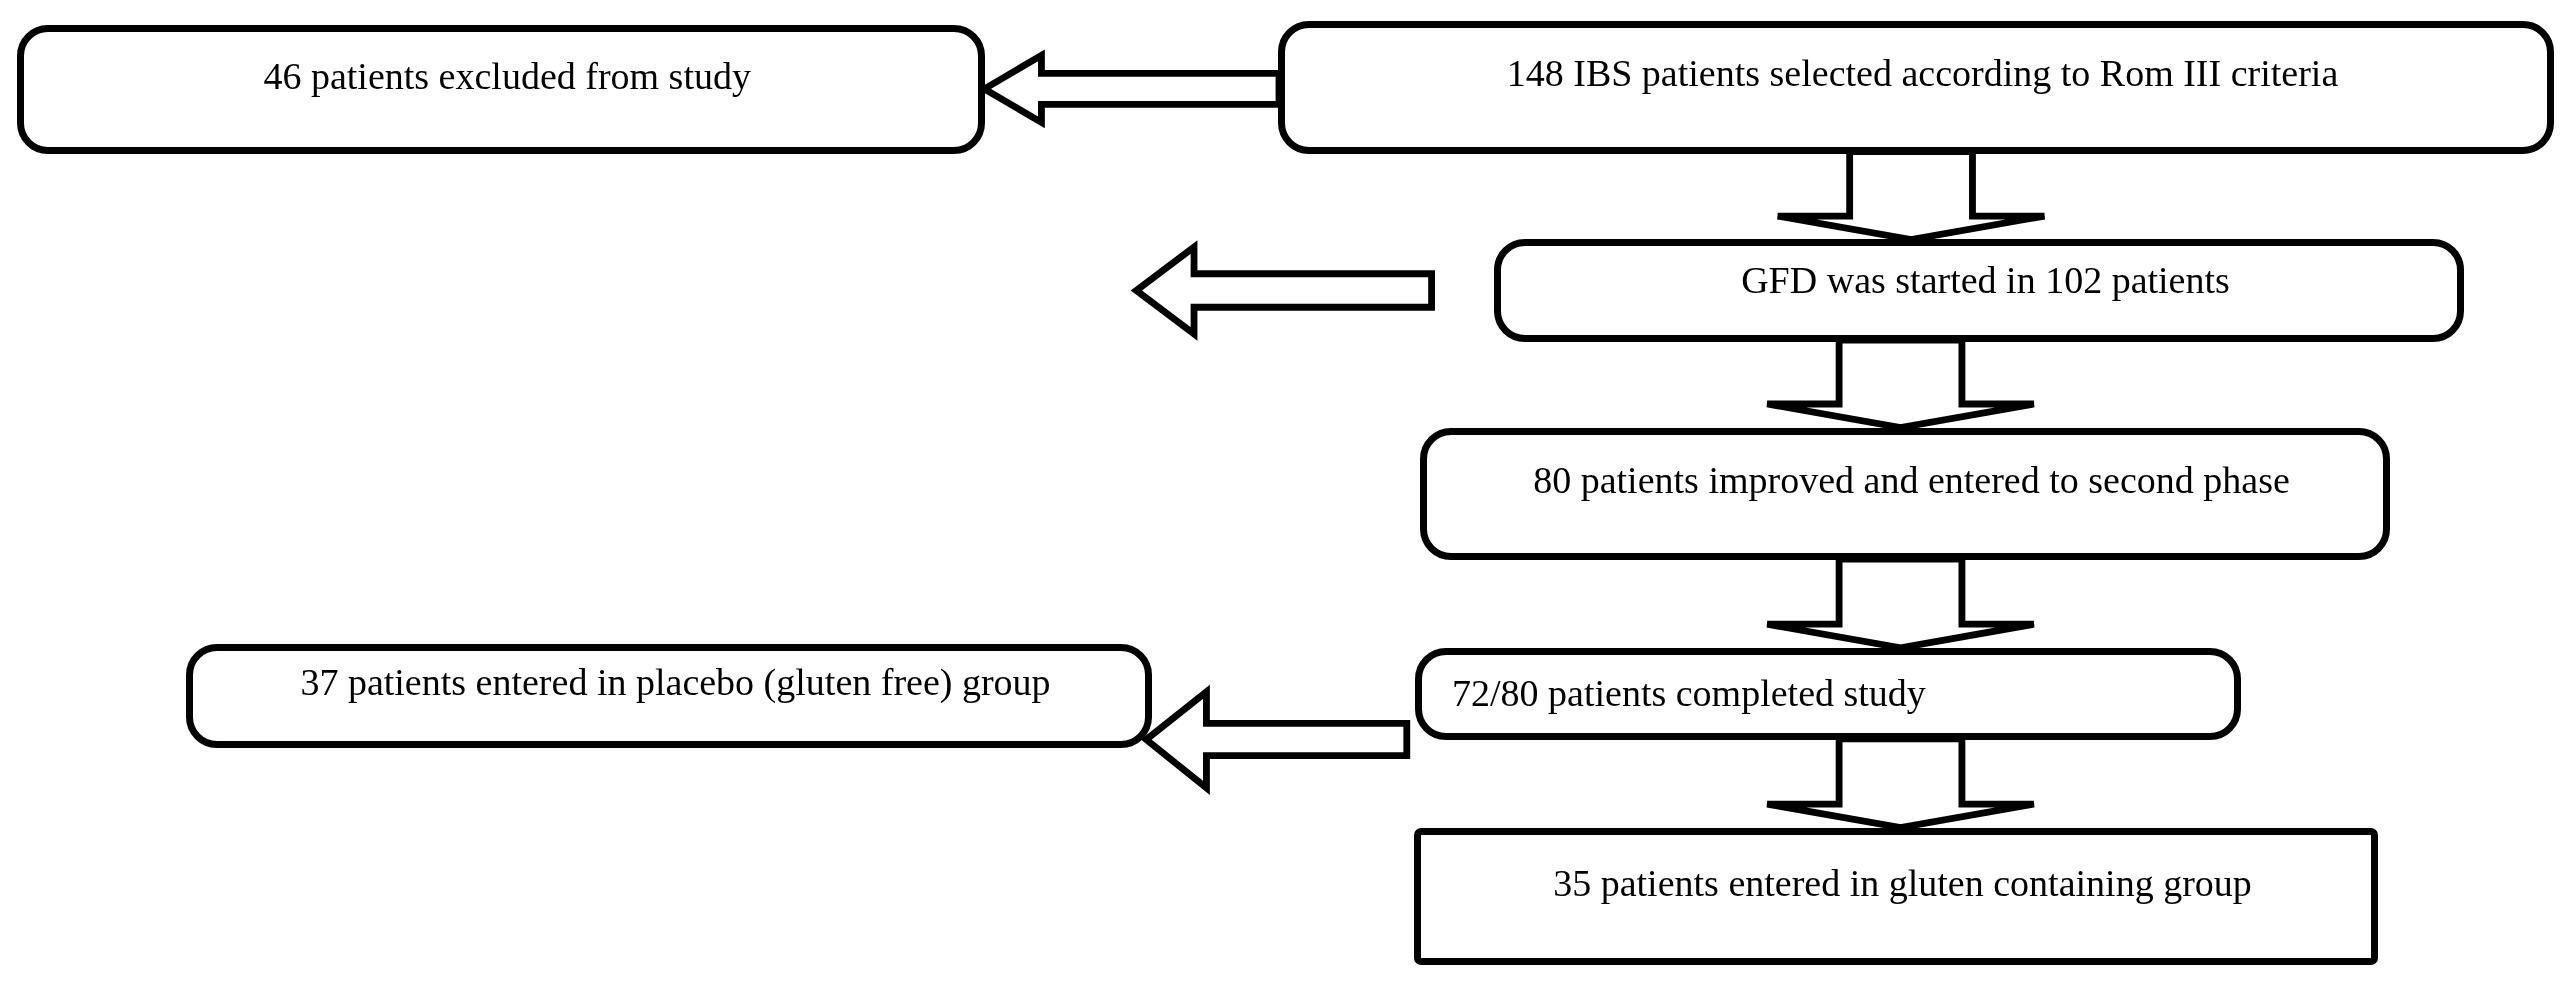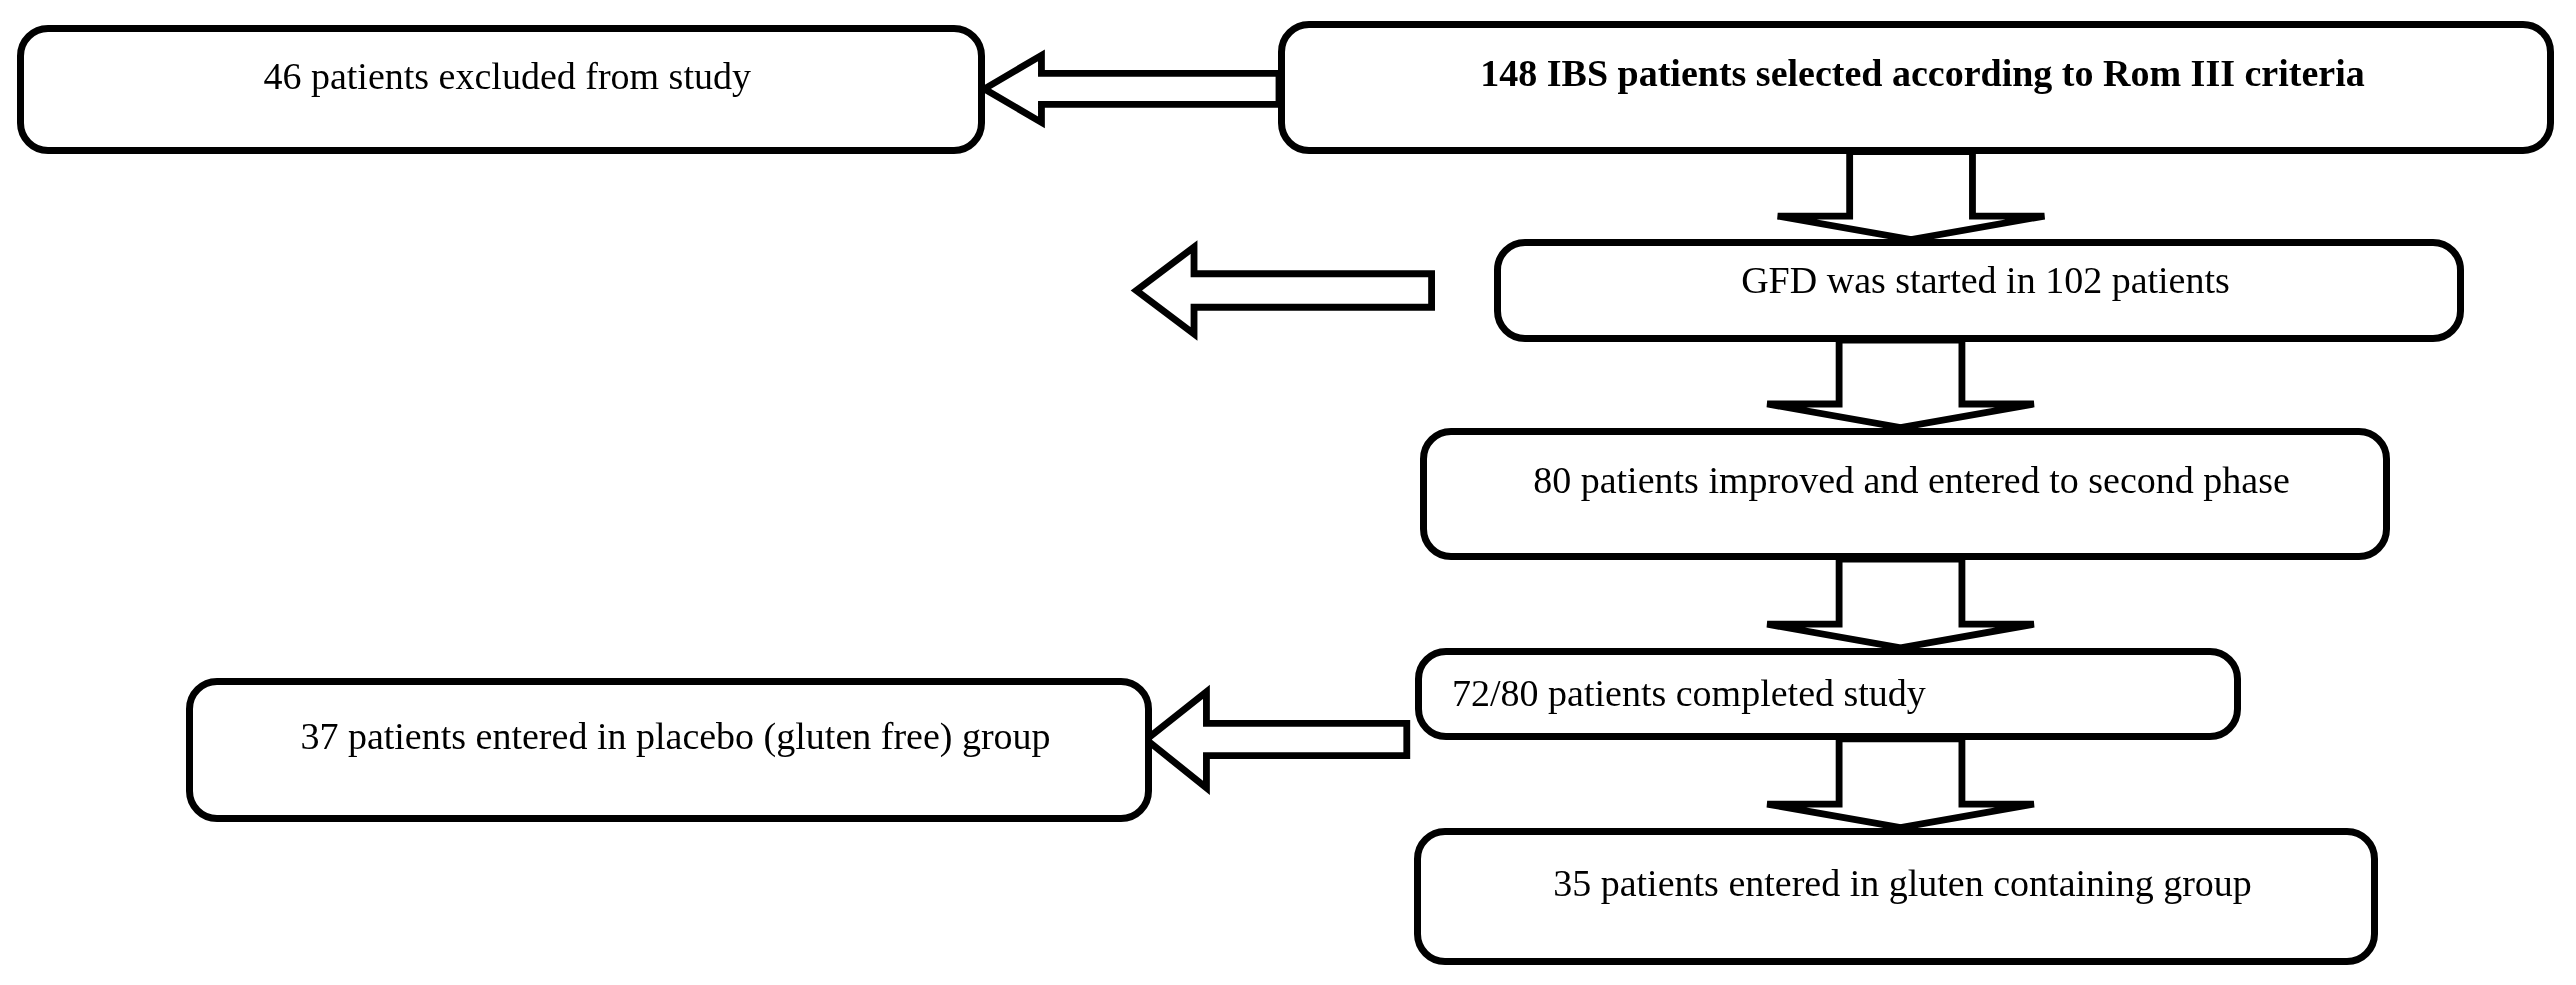--- a/index.html
+++ b/index.html
@@ -44,27 +44,27 @@
     line-height: 1.25;
     padding: 0 25px 26px 38px;
   }
   .node.align-left {
     justify-content: flex-start;
     text-align: left;
     padding: 0 18.6px 0 30px;
   }
   
   .node-excluded   { left: 16.7px;   top: 25px;   width: 968px; height: 129px; }
-  .node-selected   { left: 1278px; top: 20.5px;   width: 1276px; height: 133px; font-weight: bold; }
+  .node-selected   { left: 1278px; top: 20.5px;   width: 1276px; height: 133px; }
   .node-withdrawn  { left: 94px;  top: 215px;  width: 1039px; height: 190px; }
   .node-gfd        { left: 1494px; top: 239px;  width: 970px; height: 103px; padding-bottom: 18.6px; }
   .node-improved   { left: 1420px; top: 428px;  width: 970px; height: 132px; }
   .node-completed  { left: 1415px; top: 648px; width: 826px; height: 92px; }
-  .node-placebo    { left: 186px;  top: 678px; width: 966px; height: 144px; }
-  .node-gluten     { left: 1414px; top: 828px; width: 964px; height: 137px; }
+  .node-placebo    { left: 186px;  top: 644px; width: 966px; height: 104px; }
+  .node-gluten     { left: 1414px; top: 828px; width: 964px; height: 137px; border-radius: 7px; }
 </style>
 </head>
 <body>
 
 <div class="canvas">
 
   <svg class="arrow-layer" viewBox="0 0 4153 1589" xmlns="http://www.w3.org/2000/svg" aria-hidden="true">
 
     <polygon points="2062,118 1679,118 1679,89 1587,143 1679,197 1679,168 2062,168"></polygon>
     <polygon points="2308,441 1925,441 1925,398 1832,468 1925,538 1925,495 2308,495"></polygon>

